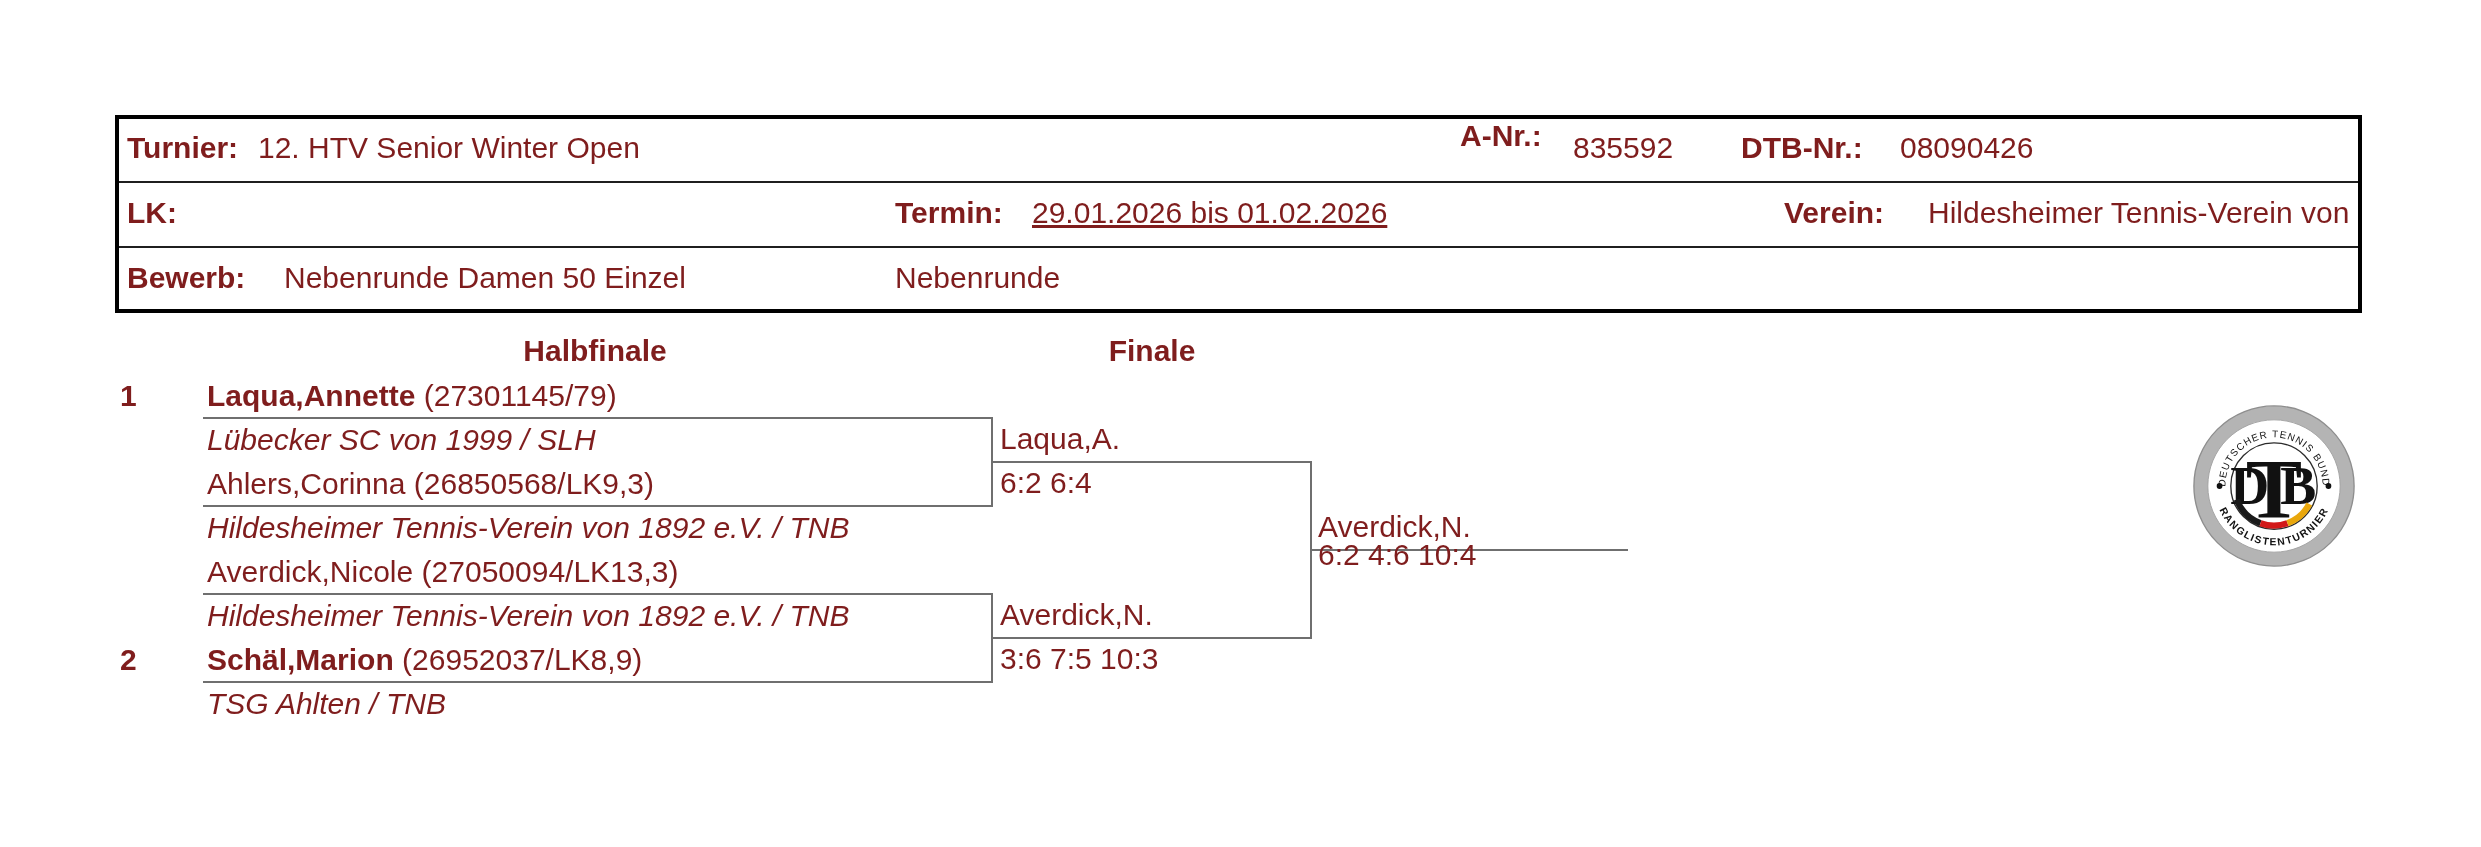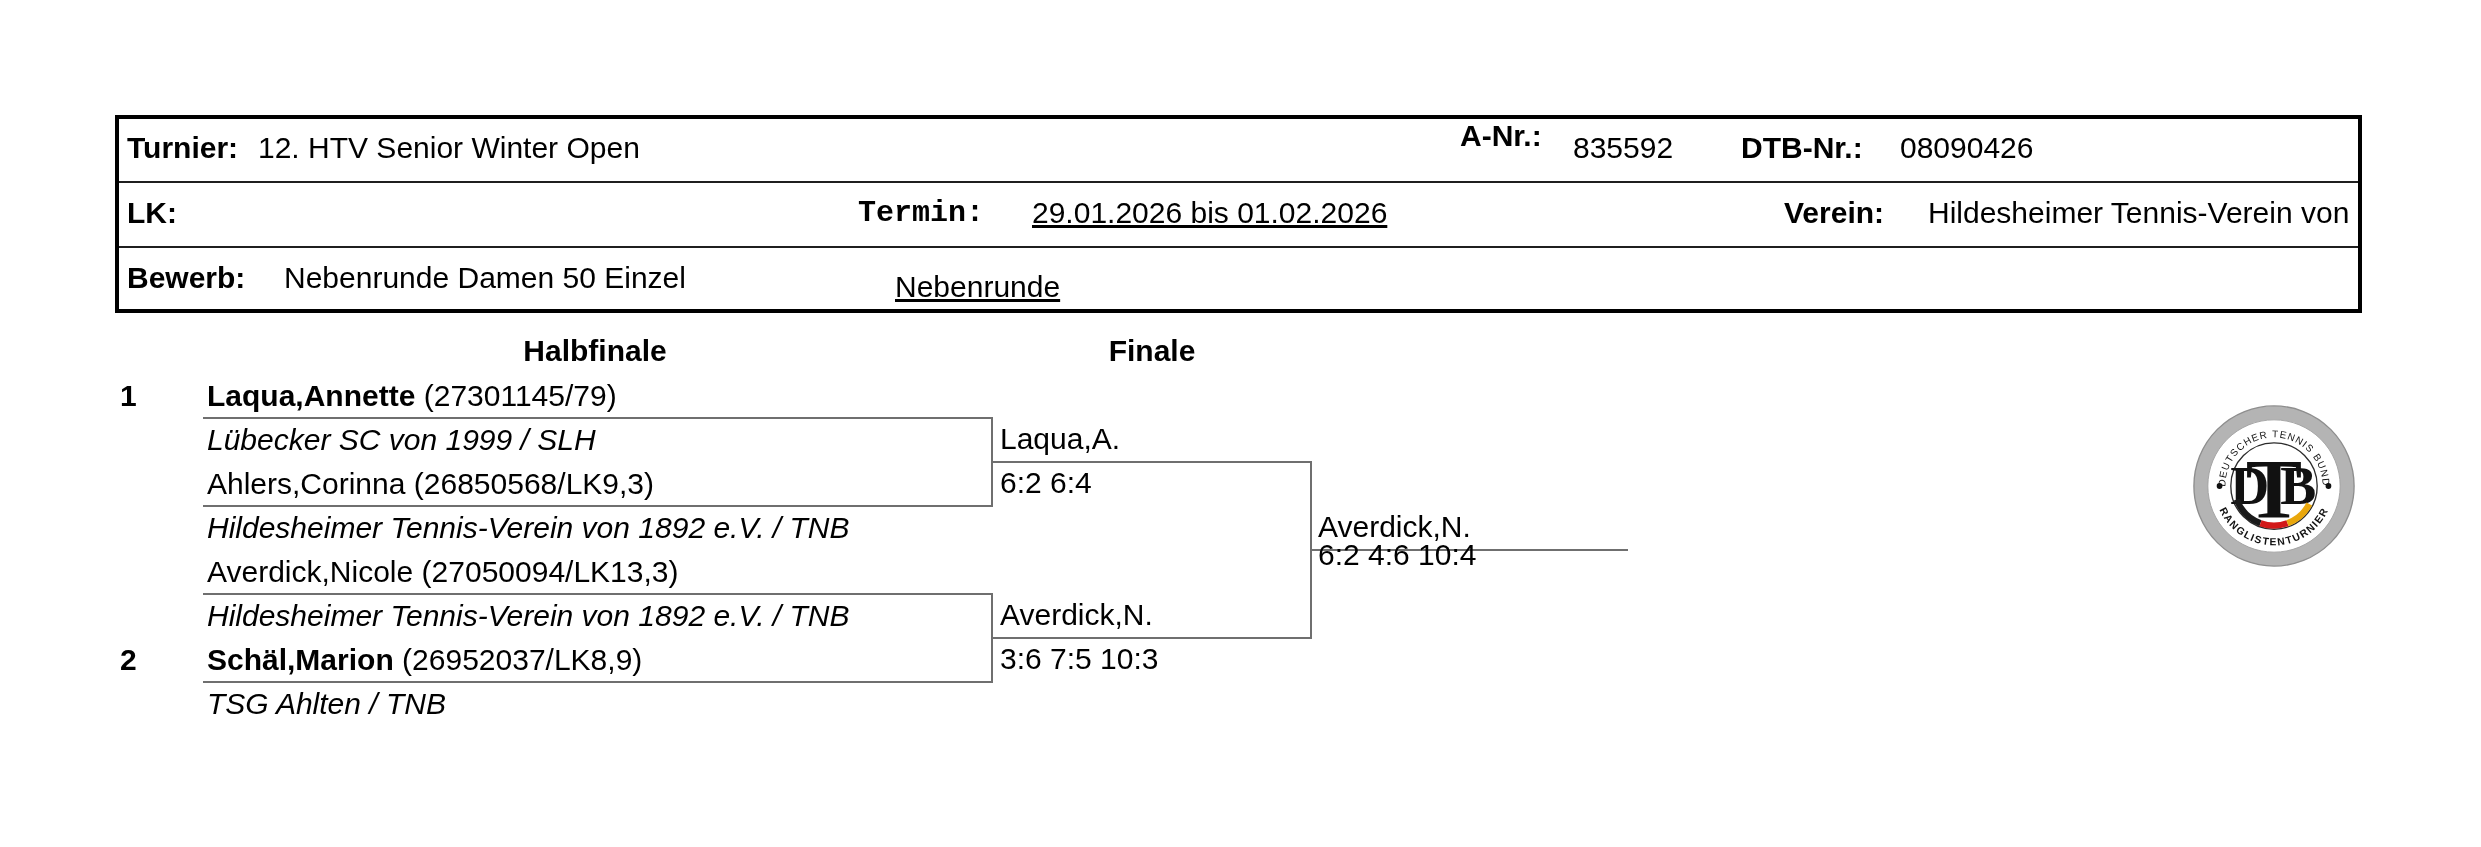--- a/index.html
+++ b/index.html
@@ -1,21 +1,21 @@
 <!DOCTYPE html>
 <html><head>
 <meta charset="utf-8">
 <style>
   html,body{margin:0;padding:0;background:#ffffff;}
   .page{
     position:relative;
     width:2481px;height:847px;
     background:#ffffff;
     font-family:"Liberation Sans", sans-serif;
-    color:#000000;
+    color:#7f1d1d;
     overflow:hidden;
   }
   .abs{position:absolute;white-space:nowrap;line-height:1;}
   .t30{font-size:30px;}
   .bold{font-weight:bold;}
   .italic{font-style:italic;}
   .center{text-align:center;}
   
   .info-box{
     position:absolute;left:115px;top:115px;width:2247px;height:198px;
@@ -39,28 +39,28 @@
   <div class="hdiv" style="left:119px;top:246px;width:2239px;"></div>
 
   <span class="abs t30 bold" style="left:127px;top:133px;">Turnier:</span>
   <span class="abs t30" style="left:258px;top:133px;">12. HTV Senior Winter Open</span>
   <span class="abs t30 bold" style="left:1460px;top:121px;">A-Nr.:</span>
   <span class="abs t30" style="left:1573px;top:133px;">835592</span>
   <span class="abs t30 bold" style="left:1741px;top:133px;">DTB-Nr.:</span>
   <span class="abs t30" style="left:1900px;top:133px;text-align:right;">08090426</span>
 
   <span class="abs t30 bold" style="left:127px;top:198px;">LK:</span>
-  <span class="abs t30 bold" style="left:858px;top:198px;font-family:Liberation Mono, monospace;">Termin:</span>
+  <span class="abs t30 bold" style="left:895px;top:198px;">Termin:</span>
   <span class="abs t30" style="left:1032px;top:198px;text-decoration:underline;">29.01.2026 bis 01.02.2026</span>
   <span class="abs t30 bold" style="left:1784px;top:198px;">Verein:</span>
   <span class="abs t30 clipwrap" style="left:1900px;top:198px;width:457px;">Hildesheimer Tennis-Verein von</span>
 
   <span class="abs t30 bold" style="left:127px;top:263px;">Bewerb:</span>
   <span class="abs t30" style="left:284px;top:263px;">Nebenrunde Damen 50 Einzel</span>
-  <span class="abs t30" style="left:895px;top:272px;text-decoration:underline;">Nebenrunde</span>
+  <span class="abs t30" style="left:895px;top:263px;">Nebenrunde</span>
 
   <div class="abs t30 bold center" style="left:395px;top:336px;width:400px;">Halbfinale</div>
   <div class="abs t30 bold center" style="left:1002px;top:336px;width:300px;">Finale</div>
 
   <span class="abs t30 bold" style="left:120px;top:381px;">1</span>
   <span class="abs t30 bold" style="left:120px;top:645px;">2</span>
 
   <div class="abs t30" style="left:207px;top:381px;">
     <span class="bold">Laqua,Annette</span><span class="idgap">(27301145/79)</span>
   </div>

